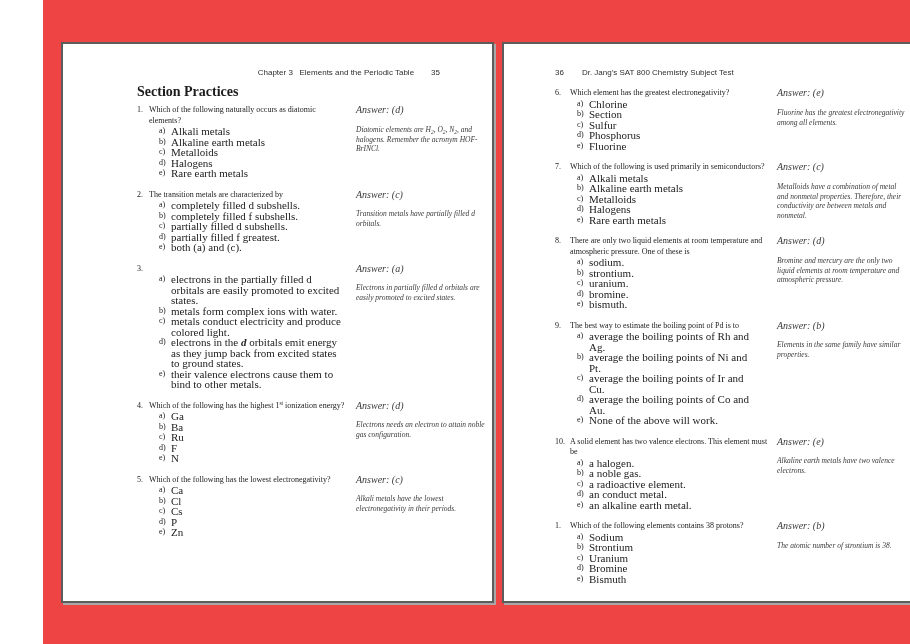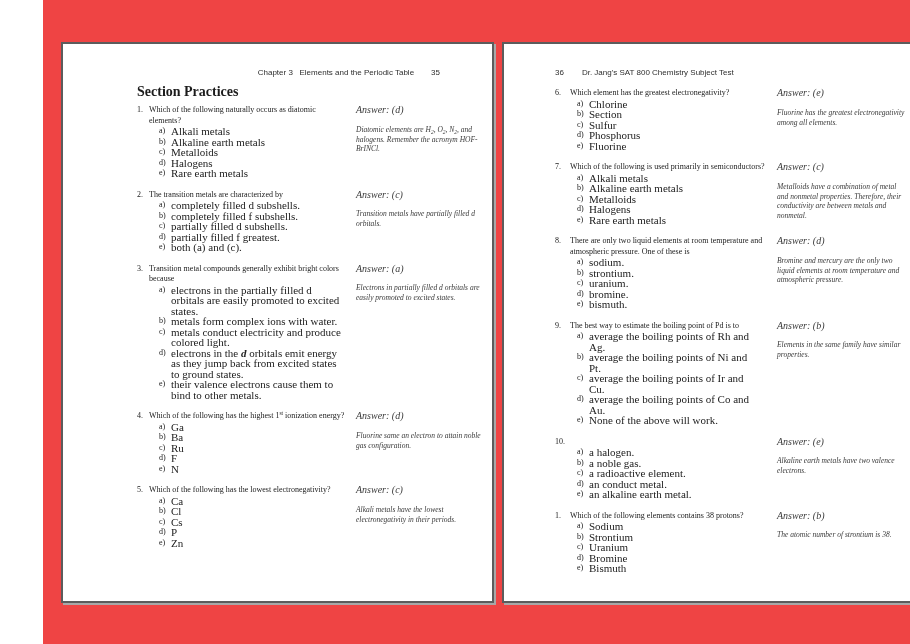--- a/index.html
+++ b/index.html
@@ -148,21 +148,20 @@
     <div class="q-ans">
       <div class="ans-label">Answer: (c)</div>
       <div class="ans-note">Transition metals have partially filled d orbitals.</div>
     </div>
   </div>
 
   <div class="question">
     <div class="q-main">
       <div class="q-head">
         <span class="q-num">3.</span>
-        <span class="q-text">Transition metal compounds generally exhibit bright colors because</span>
       </div>
       <div class="q-opts">
   <div class="opt">
     <span class="opt-letter">a)</span>
     <span class="opt-text">electrons in the partially filled d orbitals are easily promoted to excited states.</span>
   </div>
 
   <div class="opt">
     <span class="opt-letter">b)</span>
     <span class="opt-text">metals form complex ions with water.</span>
@@ -218,21 +217,21 @@
   </div>
 
   <div class="opt">
     <span class="opt-letter">e)</span>
     <span class="opt-text">N</span>
   </div>
 </div>
     </div>
     <div class="q-ans">
       <div class="ans-label">Answer: (d)</div>
-      <div class="ans-note">Fluorine same an electron to attain noble gas configuration.</div>
+      <div class="ans-note">Electrons needs an electron to attain noble gas configuration.</div>
     </div>
   </div>
 
   <div class="question">
     <div class="q-main">
       <div class="q-head">
         <span class="q-num">5.</span>
         <span class="q-text">Which of the following has the lowest electronegativity?</span>
       </div>
       <div class="q-opts">
@@ -431,20 +430,21 @@
     <div class="q-ans">
       <div class="ans-label">Answer: (b)</div>
       <div class="ans-note">Elements in the same family have similar properties.</div>
     </div>
   </div>
 
   <div class="question">
     <div class="q-main">
       <div class="q-head">
         <span class="q-num">10.</span>
+        <span class="q-text">A solid element has two valence electrons. This element must be</span>
       </div>
       <div class="q-opts">
   <div class="opt">
     <span class="opt-letter">a)</span>
     <span class="opt-text">a halogen.</span>
   </div>
 
   <div class="opt">
     <span class="opt-letter">b)</span>
     <span class="opt-text">a noble gas.</span>

